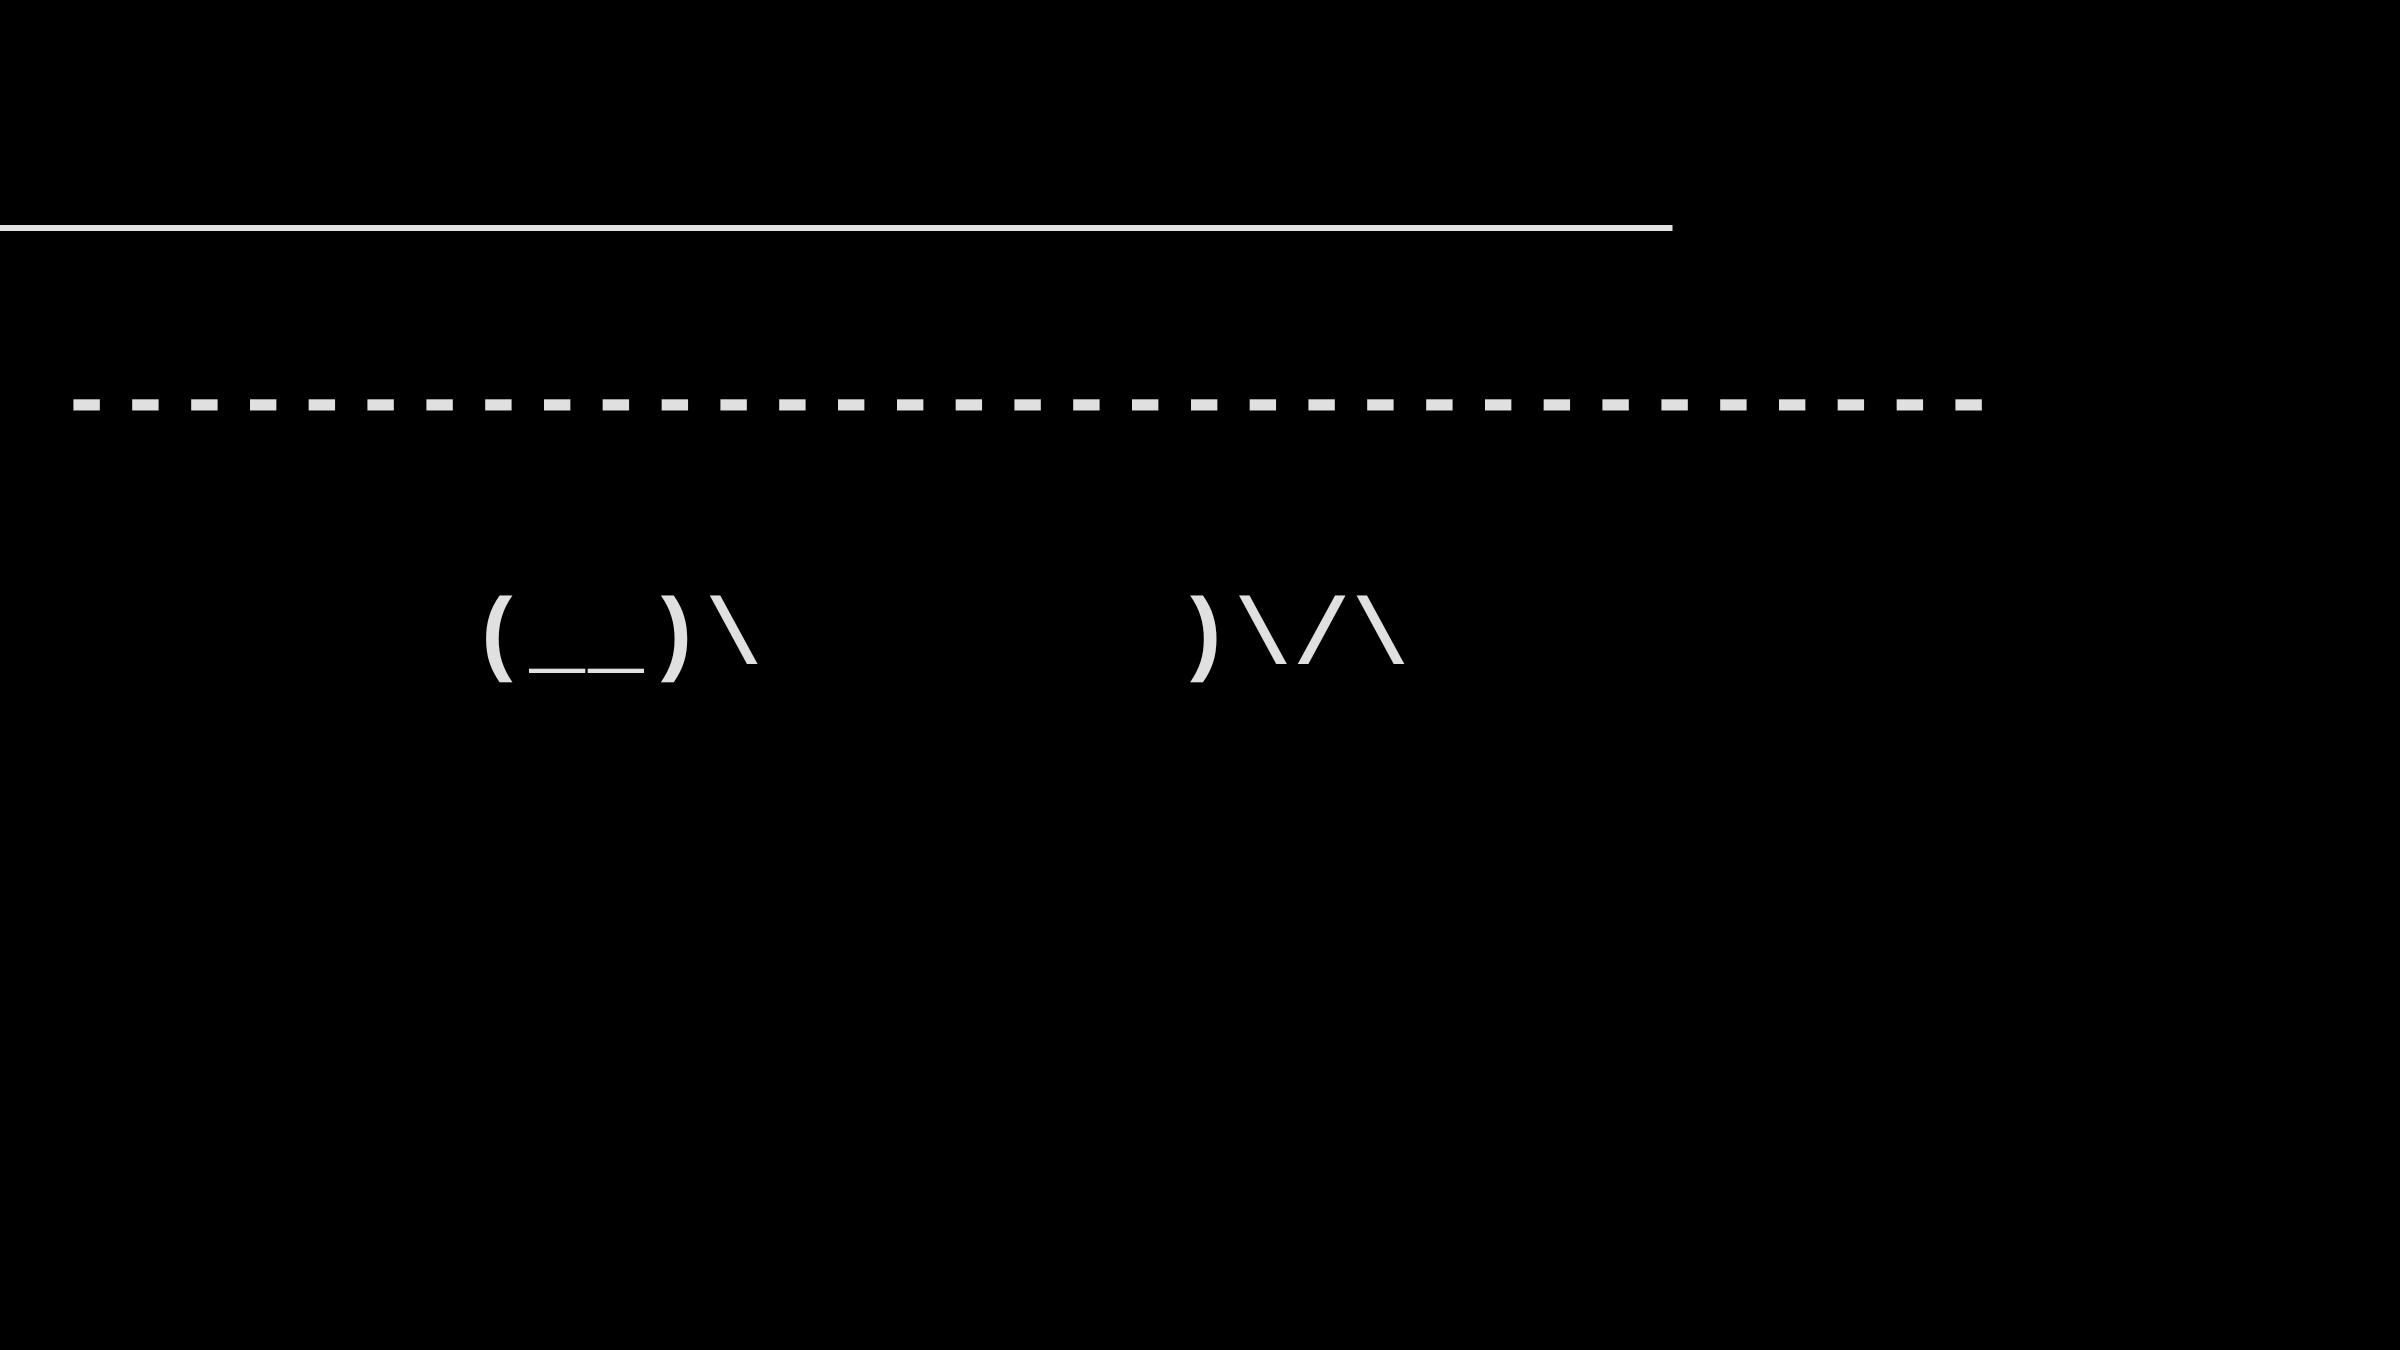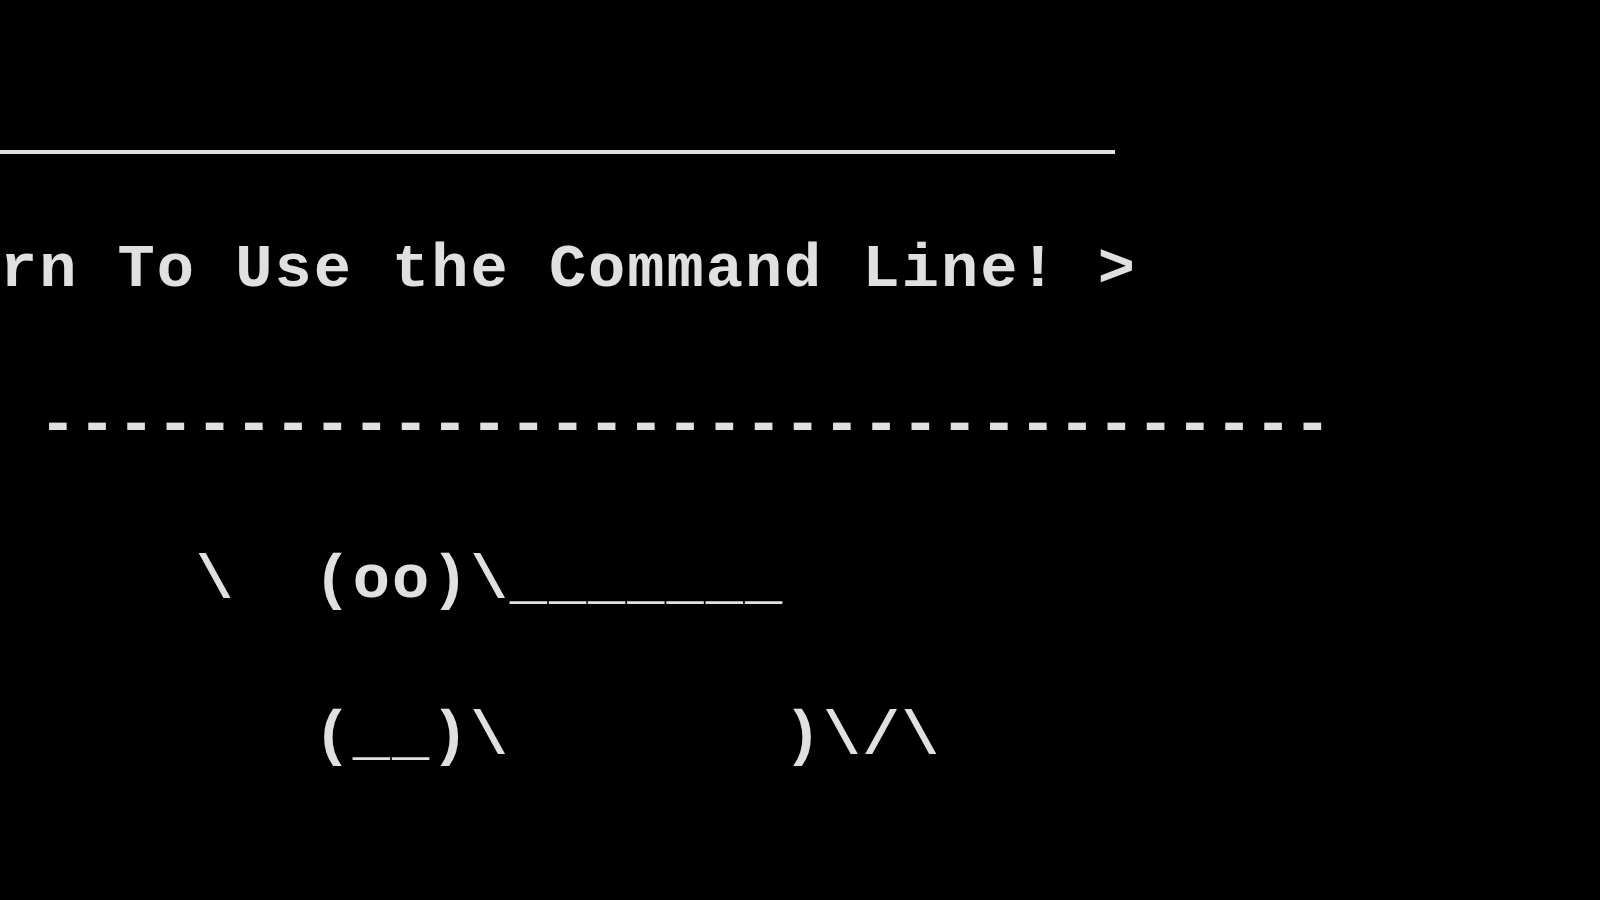--- a/index.html
+++ b/index.html
@@ -37,21 +37,19 @@
       height: 78px;
       display: flex;
       align-items: center;
     }
   </style>
 </head>
 <body>
 
 <div class="terminal">
 <div class="top-line"></div>
-<div class="line white">rn To Use the Command Line! &gt;</div>
 <div class="line white"> ---------------------------------</div>
-<div class="line white">     \  (oo)\_______</div>
 <div class="line white">        (__)\       )\/\</div>
 
 
 
 
 </div>
 
 </body></html>

